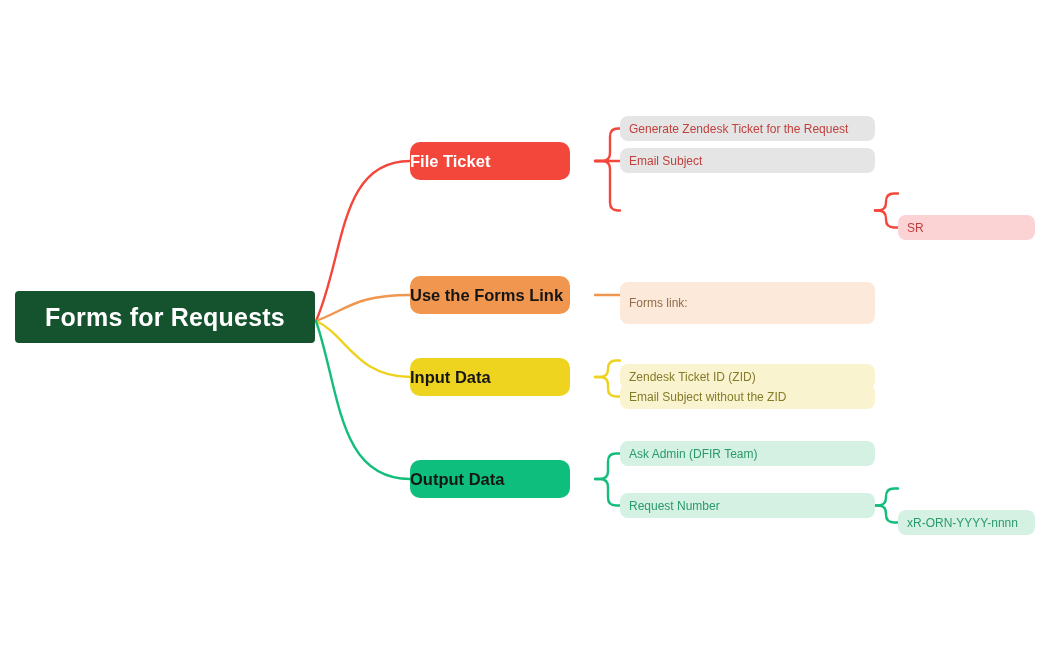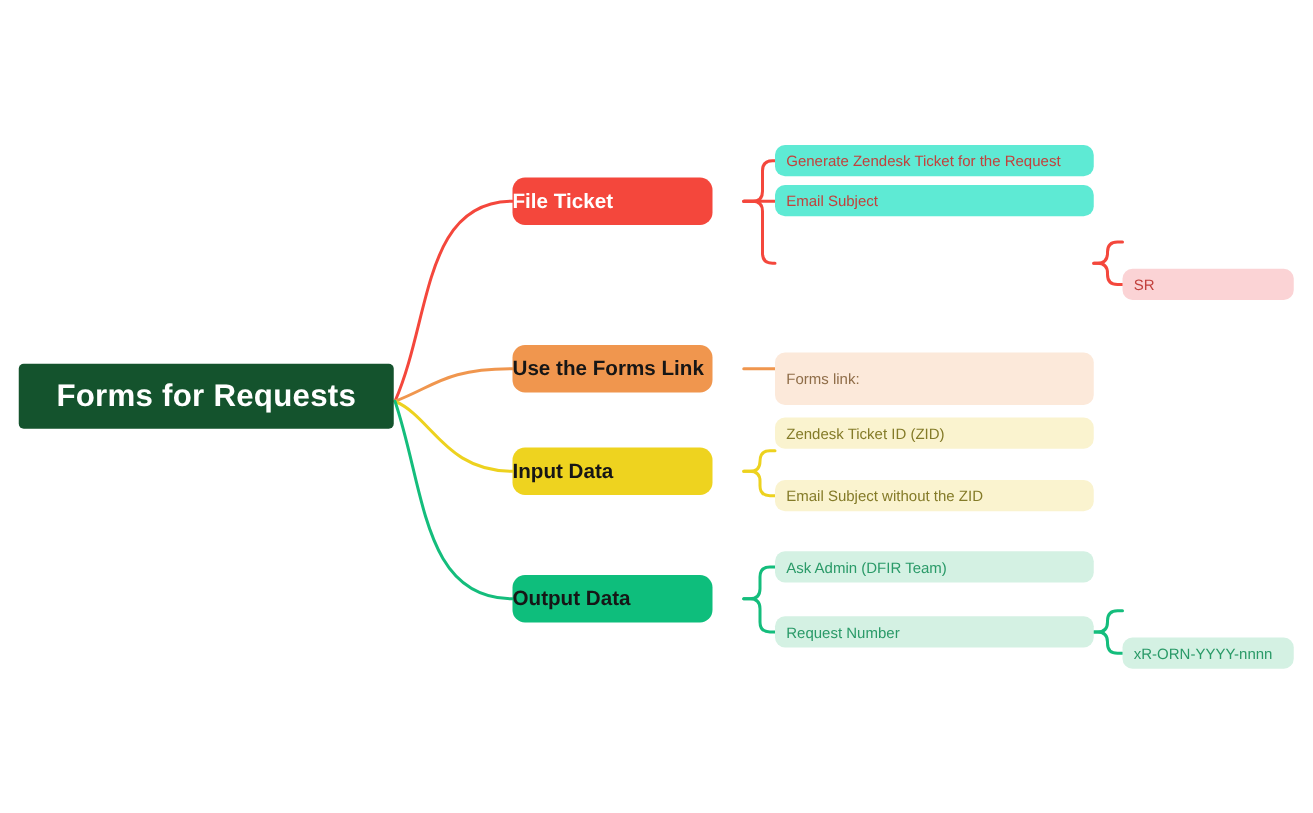--- a/index.html
+++ b/index.html
@@ -26,36 +26,36 @@
   }
   .branch.red{top:142px;background:#f4473c;color:#ffffff;}
   .branch.orange{top:276px;background:#f0964e;}
   .branch.yellow{top:358px;background:#eed31f;}
   .branch.green{top:460px;background:#0ebe7c;}
   
   .child{
     left:620px;width:255px;height:25px;border-radius:8px;
     font-size:12px;padding-left:9px;
   }
-  .child.pink{background:#5eead4;color:#c2413d;}
+  .child.pink{background:#e5e5e5;color:#c2413d;}
   .child.peach{background:#fce9da;color:#8f6d48;}
   .child.lyellow{background:#faf3cf;color:#847b28;}
   .child.mint{background:#d4f1e3;color:#2a9a68;}
   
   .leaf{
     left:898px;width:137px;height:25px;border-radius:8px;
     font-size:12px;padding-left:9px;
   }
   .leaf.pink{background:#fbd3d5;color:#c2413d;}
   .leaf.mint{background:#d4f1e3;color:#2a9a68;}
   
   #n-gen{top:116px;} #n-esub{top:148px;} #n-xr{top:198px;}
   #n-cr{top:181px;} #n-sr{top:215px;}
   #n-flink{top:282px;height:42px;}
-  #n-zid{top:334px;} #n-ewoz{top:384px;}
+  #n-zid{top:364px;} #n-ewoz{top:384px;}
   #n-ask{top:441px;} #n-req{top:493px;}
   #n-ref{top:476px;} #n-orn{top:510px;}
 </style>
 </head>
 <body>
 
 <div class="canvas">
 
   <svg class="wires" width="1050" height="650" viewBox="0 0 1050 650" fill="none" stroke-linecap="round" stroke-width="2.4">
 

